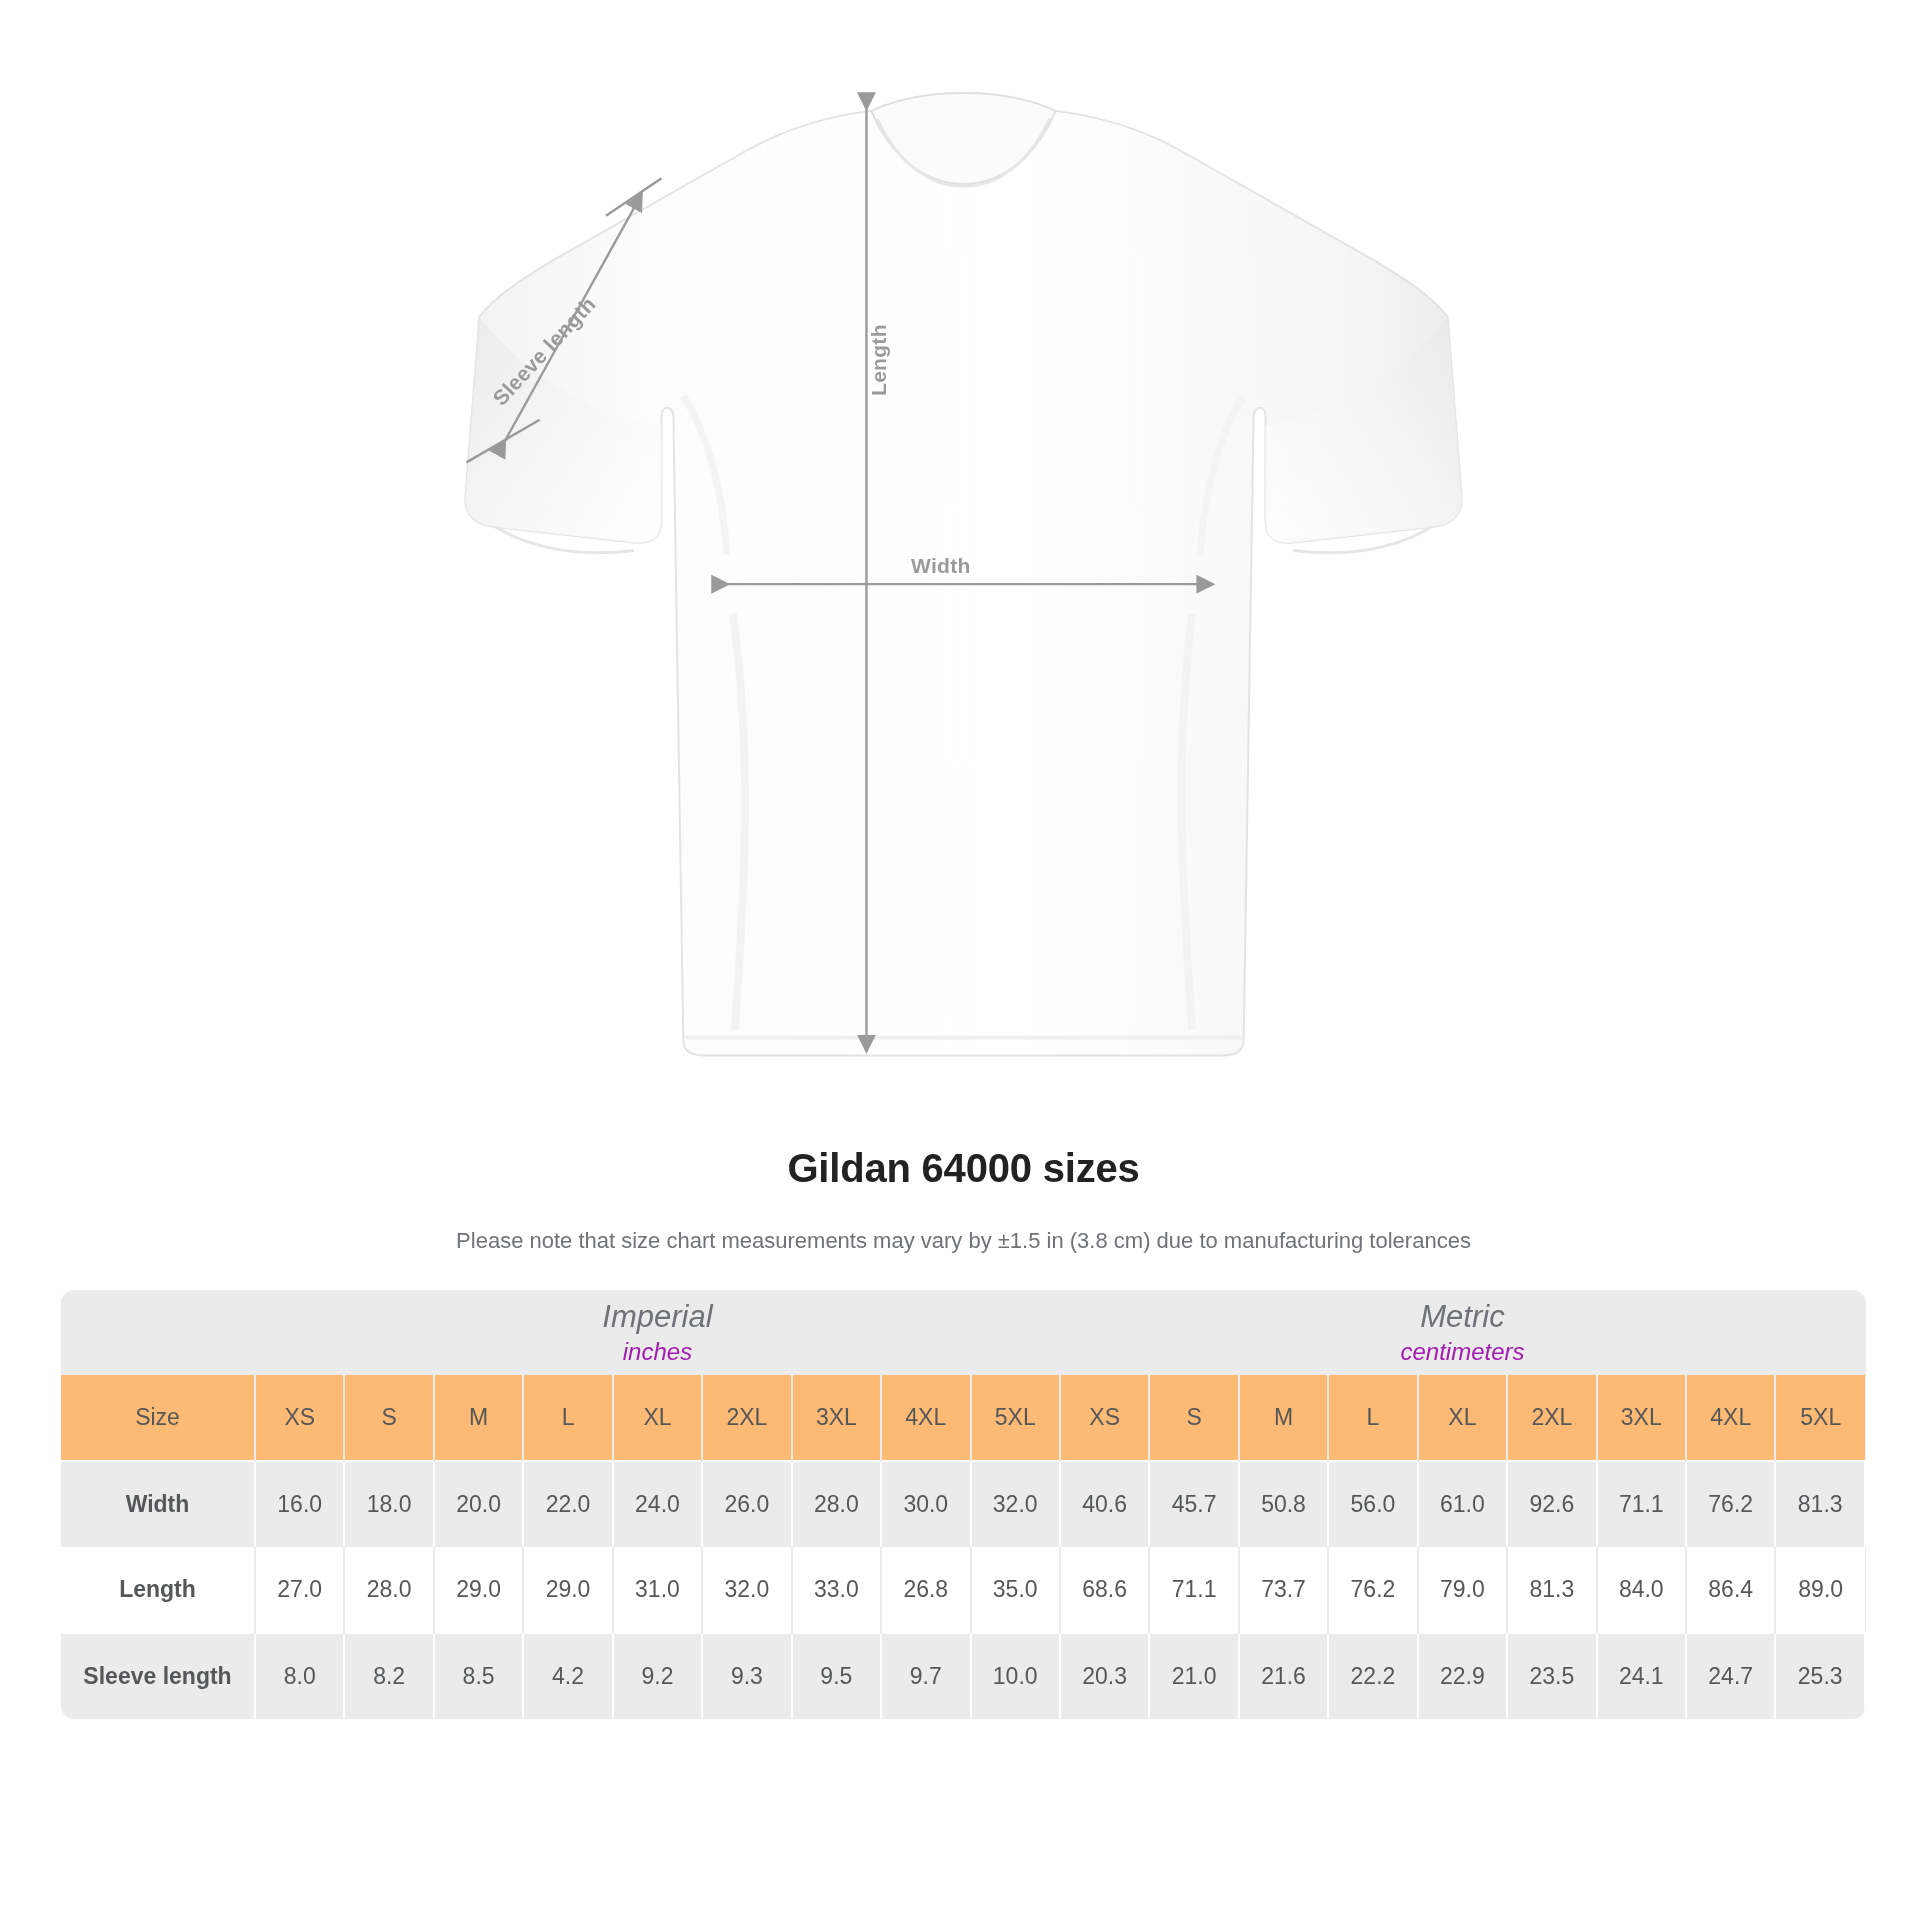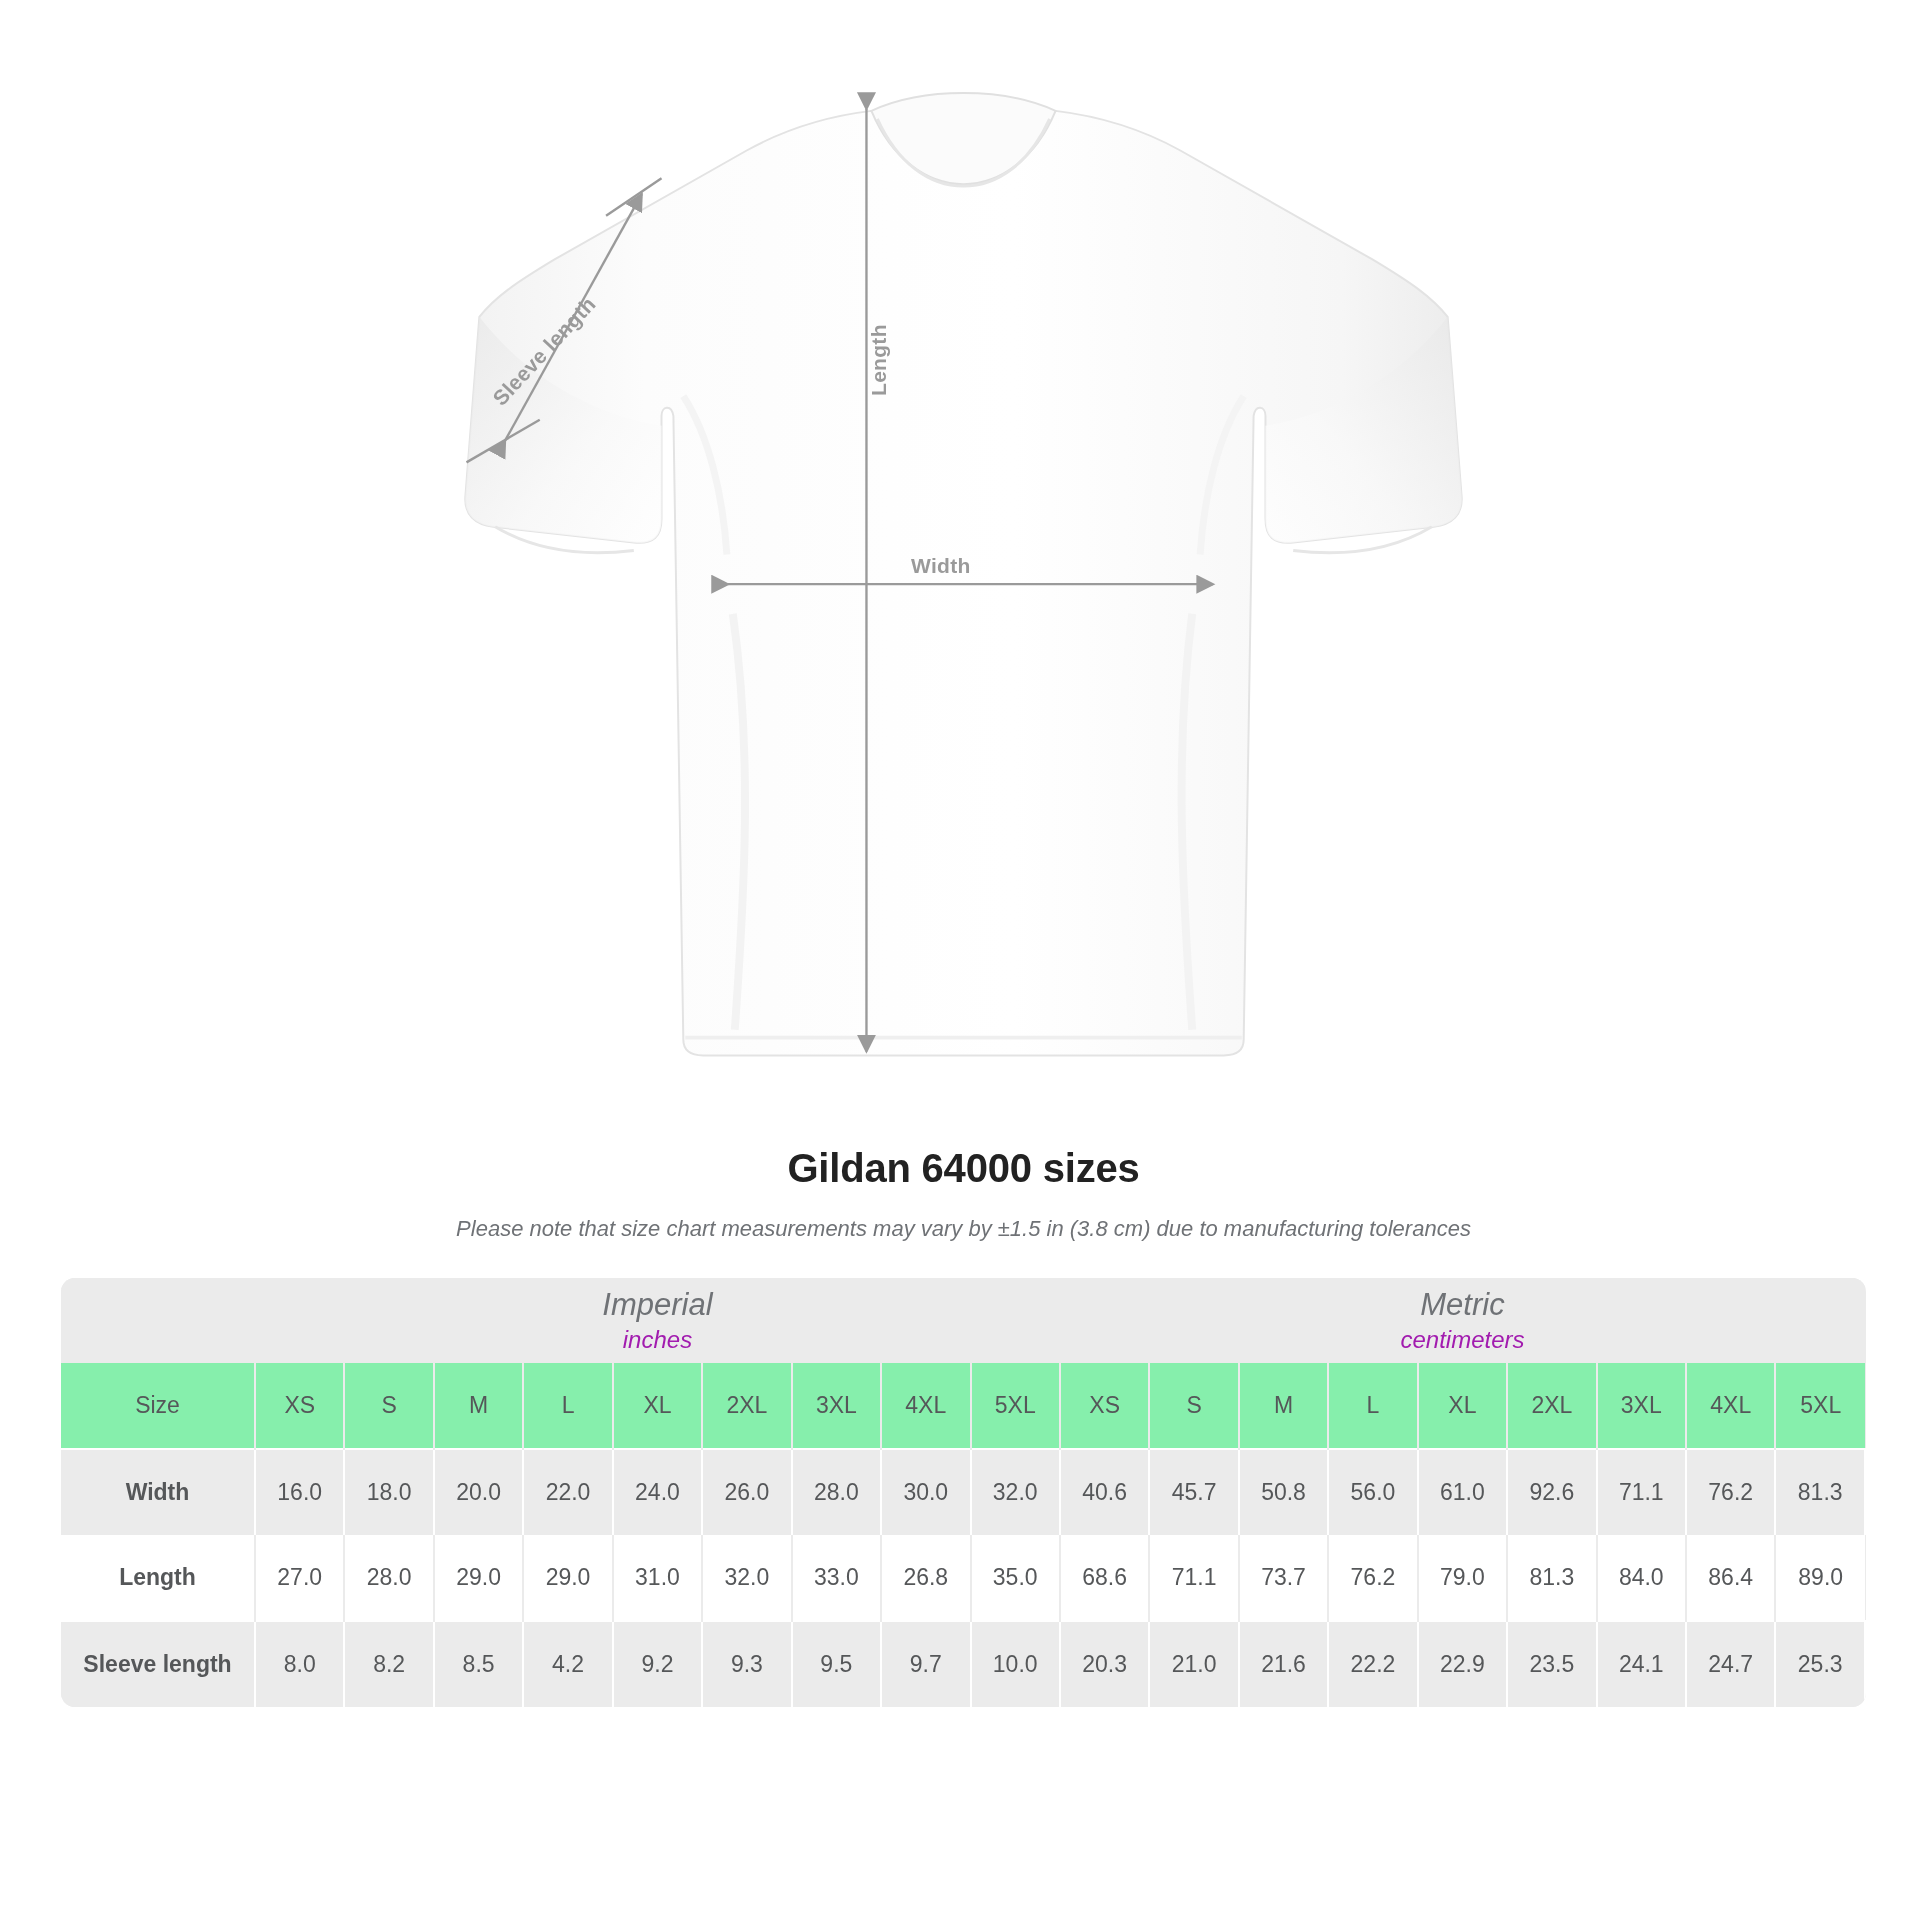--- a/index.html
+++ b/index.html
@@ -64,23 +64,22 @@
   }
   .chart-title {
     font-size: 40px;
     font-weight: bold;
     color: #222222;
     letter-spacing: -0.2px;
     margin-top: 47px;
   }
   .chart-note {
     font-size: 22px;
-    font-style: italic;
     color: #6f7276;
-    margin-top: 25px;
+    margin-top: 37px;
   }
 
   
   .table-wrap {
     margin: 36px 61px 0 61px;
     border-radius: 14px;
     overflow: hidden;
     background: #ebebeb;
   }
   table.size-table {
@@ -109,21 +108,21 @@
     color: #6f7276;
     line-height: 1.25;
   }
   .unit-sub {
     font-size: 24px;
     font-style: italic;
     color: #a21caf;
     line-height: 1.3;
   }
   .hdr-row td {
-    background: #86efac;
+    background: #fdba74;
     font-weight: bold;
     color: #555759;
     font-size: 24px;
     height: 97px;
     border-right: 2px solid #ebebeb;
   }
   .hdr-row td:last-child { border-right: none; }
 
   .data-row td {
     border-right: 2px solid #ffffff;

